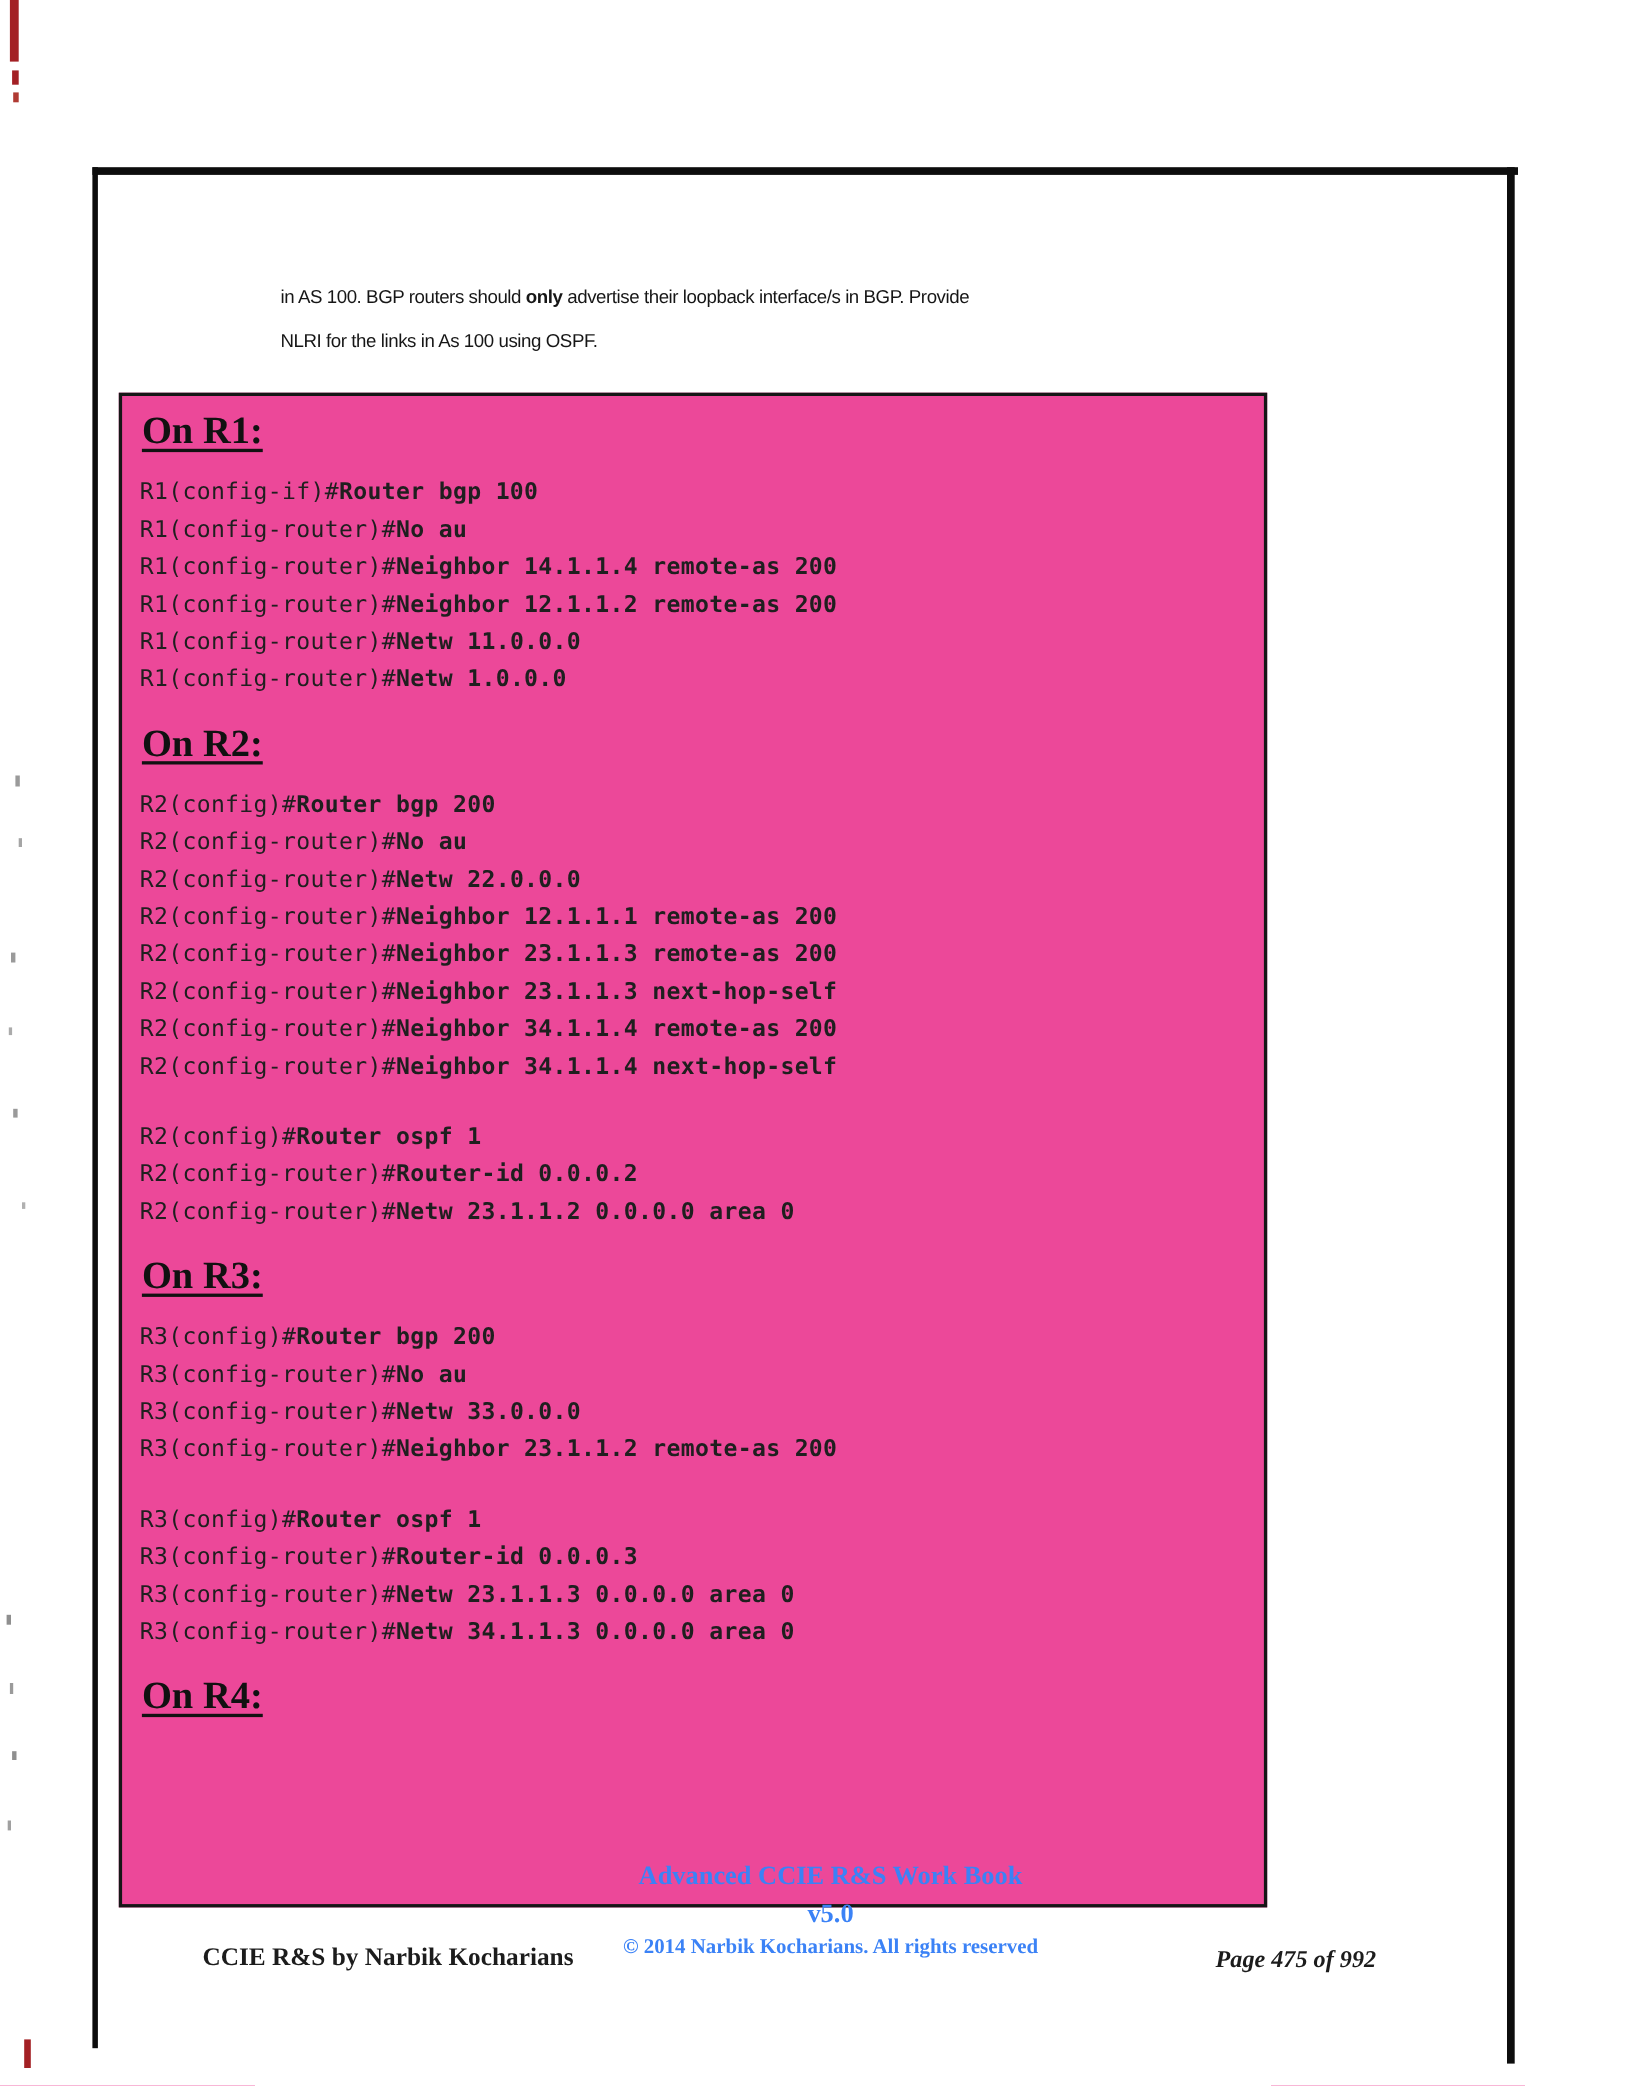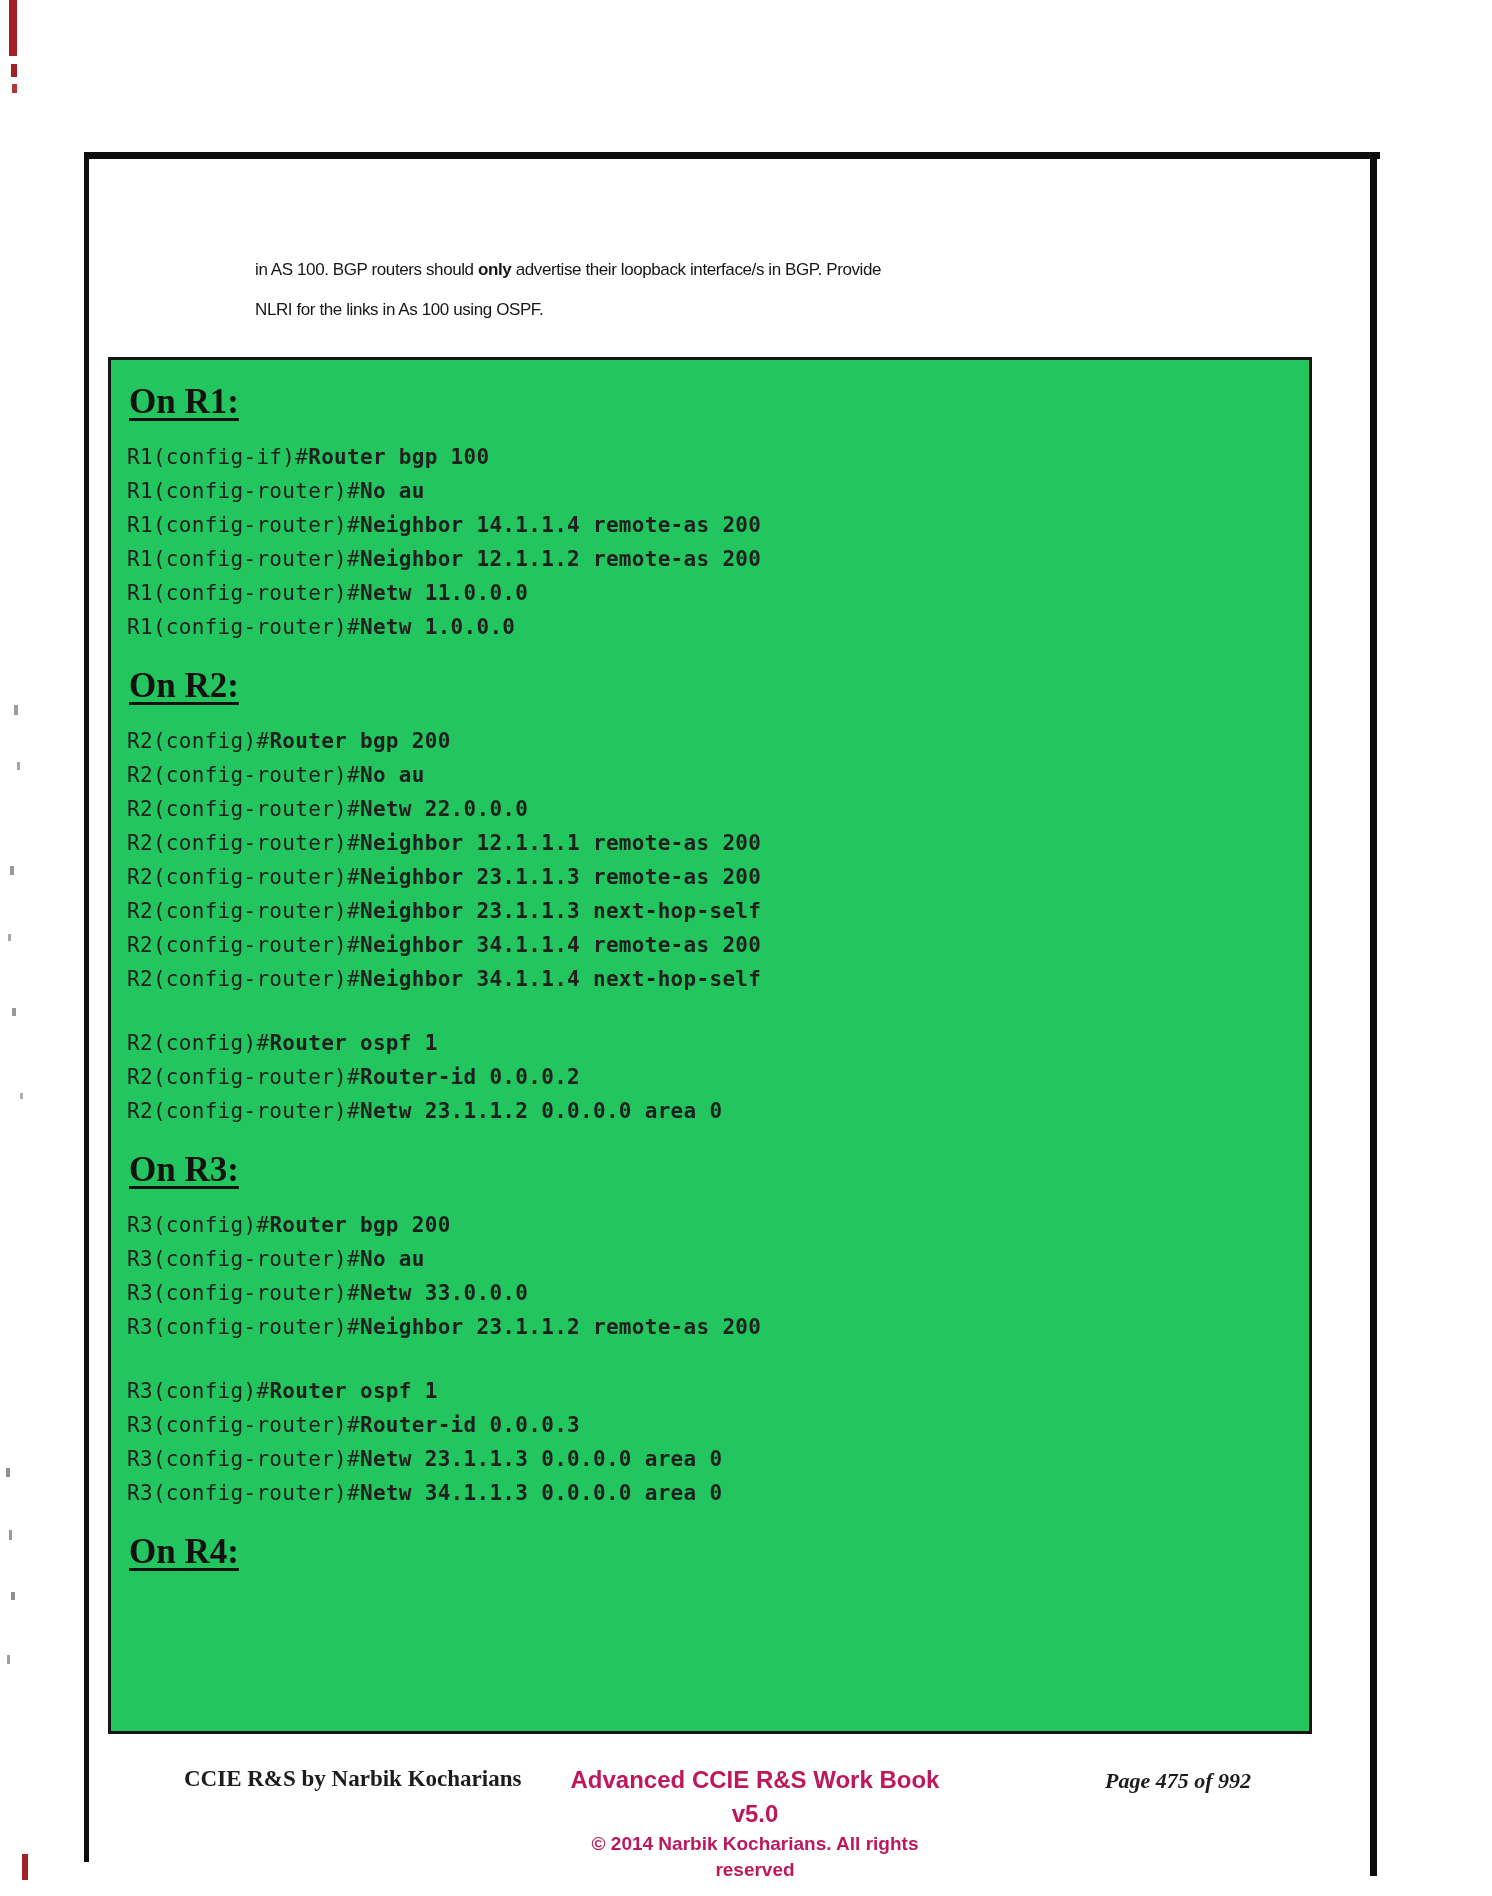--- a/index.html
+++ b/index.html
@@ -18,23 +18,23 @@
   
   .mark{position:absolute;}
   
   .intro{
     position:absolute;left:255px;top:250px;width:1010px;
     font-size:17px;line-height:40px;letter-spacing:-0.4px;color:#161616;
   }
   .intro b{font-weight:700;}
   
   .config-box{
-    position:absolute;left:108px;top:357px;width:1204px;height:1377px;
+    position:absolute;left:108px;top:357px;width:1044px;height:1377px;
     border:3px solid #161616;box-sizing:border-box;
-    padding:22px 18px 0 16px;background:#22c55e;overflow:hidden;
+    padding:12px 18px 0 16px;background:#ec4899;overflow:hidden;
   }
   .section-heading{
     font-family:"Liberation Serif",serif;
     font-size:35px;font-weight:bold;line-height:40px;
     text-decoration:underline;text-decoration-thickness:3px;text-underline-offset:5px;
     margin:22px 0 18px 2px;color:#111;
   }
   .config-section:first-child .section-heading{margin-top:0;}
   .code-block{margin:0 0 30px 0;}
   .code-block:last-child{margin-bottom:0;}
@@ -44,22 +44,22 @@
     white-space:pre;color:#1f1f1f;
   }
   .code-line .prompt{font-weight:400;}
   .code-line .cmd{font-weight:700;}
   
   .footer-author{
     position:absolute;left:184px;top:1766px;
     font-family:"Liberation Serif",serif;font-weight:bold;font-size:23px;color:#1c1c1c;
   }
   .footer-center{
-    position:absolute;left:564px;top:1763px;width:382px;text-align:center;
-    font-family:Liberation Sans, sans-serif;color:#be185d;
+    position:absolute;left:564px;top:1689px;width:382px;text-align:center;
+    font-family:Liberation Serif, serif;color:#3b82f6;
   }
   .footer-title{font-weight:bold;font-size:24px;line-height:34px;}
   .footer-copy{font-weight:bold;font-size:19px;line-height:26px;}
   .footer-page{
     position:absolute;left:1105px;top:1768px;
     font-family:"Liberation Serif",serif;font-weight:bold;font-style:italic;font-size:22px;color:#1c1c1c;
   }
 </style>
 </head>
 <body>

